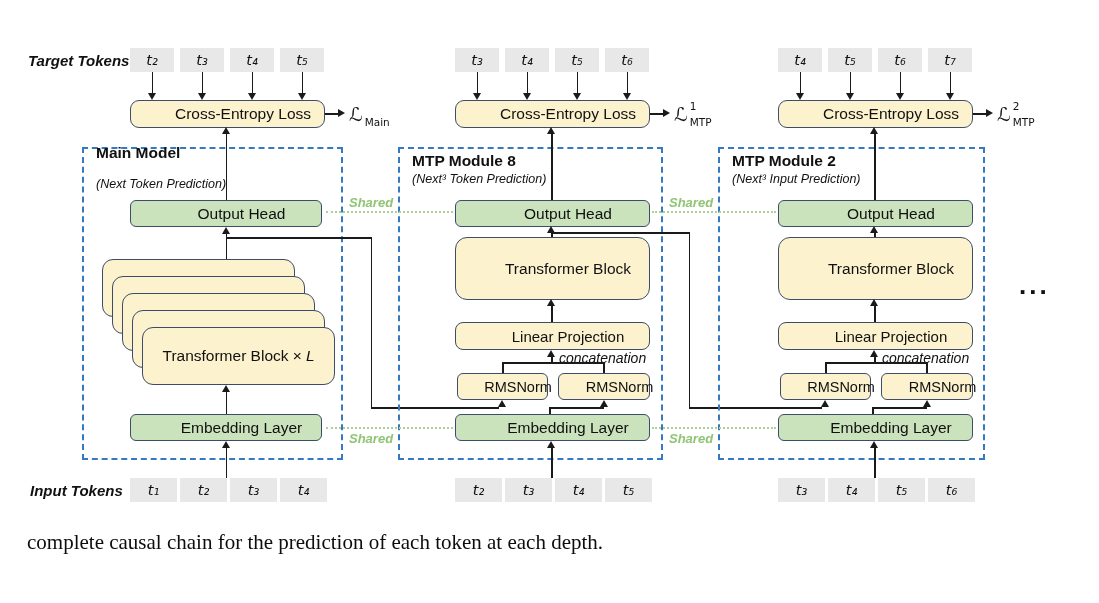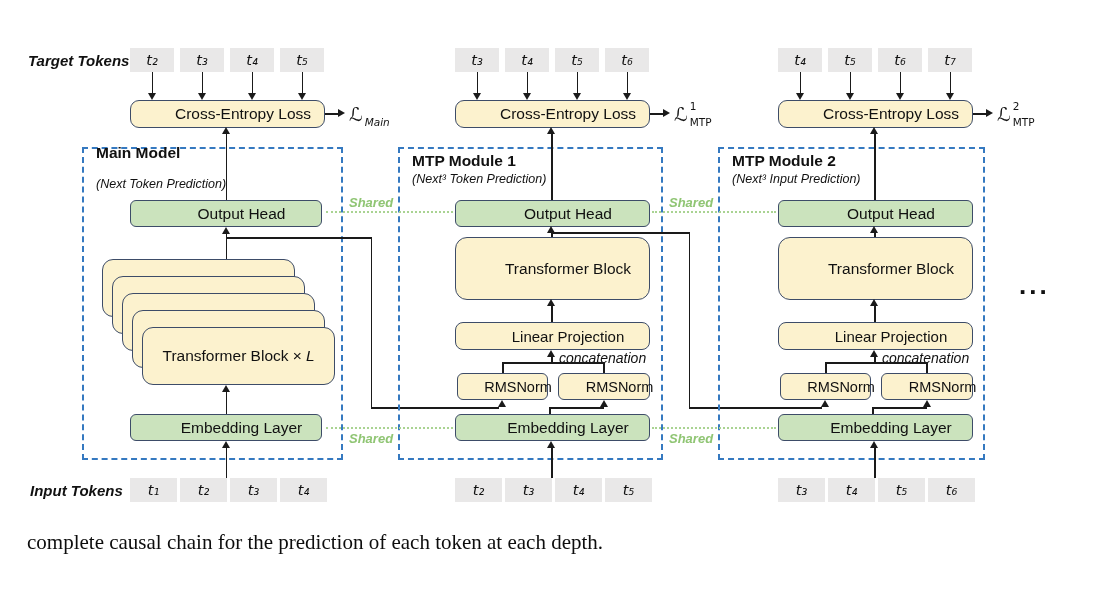--- a/index.html
+++ b/index.html
@@ -33,21 +33,21 @@
       align-items:center;justify-content:center;gap:4px;font-size:15.5px;}
   .shline{position:absolute;height:0;border-top:2px dotted #A9D392;}
   .shlabel{position:absolute;color:var(--shared);font-style:italic;font-weight:600;font-size:13px;}
   .loss{position:absolute;display:flex;align-items:center;height:28px;
       font-family:"DejaVu Sans",sans-serif;}
   .loss-sym{font-size:19px;font-style:italic;}
   .loss-stack{display:inline-flex;flex-direction:column;justify-content:space-between;
       height:26px;margin-left:2px;}
   .loss-sup{font-size:10.5px;line-height:10px;}
   .loss-sub{font-size:10.5px;line-height:10px;}
-  .loss-sub.it{font-style:italic;}
+  .loss-sub.it{}
   .concat{position:absolute;font-style:italic;font-size:14px;font-family:"Liberation Sans",sans-serif;}
   .ellip{position:absolute;font-weight:bold;font-size:26px;letter-spacing:3px;}
   .caption{position:absolute;left:27px;top:527px;width:1048px;
       font-family:"Liberation Serif",serif;font-size:21px;line-height:31px;color:#0d0d0d;}
   .caption .l1{text-align:justify;text-align-last:justify;}
 </style>
 </head>
 <body>
 
 <div id="fig">
@@ -137,21 +137,21 @@
       <div class="tr" style="left:663px;top:109px"></div>
     <div class="loss" style="left:674px;top:100px">
       <span class="loss-sym">ℒ</span>
       <span class="loss-stack">
           <span class="loss-sup">1</span>
           <span class="loss-sub">MTP</span>
         </span>
     </div>
 
     <div class="dash" style="left:398px;top:147px;width:265px;height:313px"></div>
-    <div class="mod-title" style="left:412px;top:152px">MTP Module 1</div>
+    <div class="mod-title" style="left:412px;top:152px">MTP Module 8</div>
     <div class="mod-sub" style="left:412px;top:172px">(Next³ Token Prediction)</div>
 
     <div class="v" style="left:551px;top:133px;height:67px"></div>
       <div class="tu" style="left:547px;top:127px"></div>
     <div class="box green" style="left:455px;top:200px;width:195px;height:27px">Output Head</div>
     <div class="v" style="left:551px;top:232px;height:5px"></div>
       <div class="tu" style="left:547px;top:226px"></div>
 
     <div class="box" style="left:455px;top:237px;width:195px;height:63px;border-radius:12px">Transformer Block</div>
     <div class="v" style="left:551px;top:305px;height:17px"></div>

